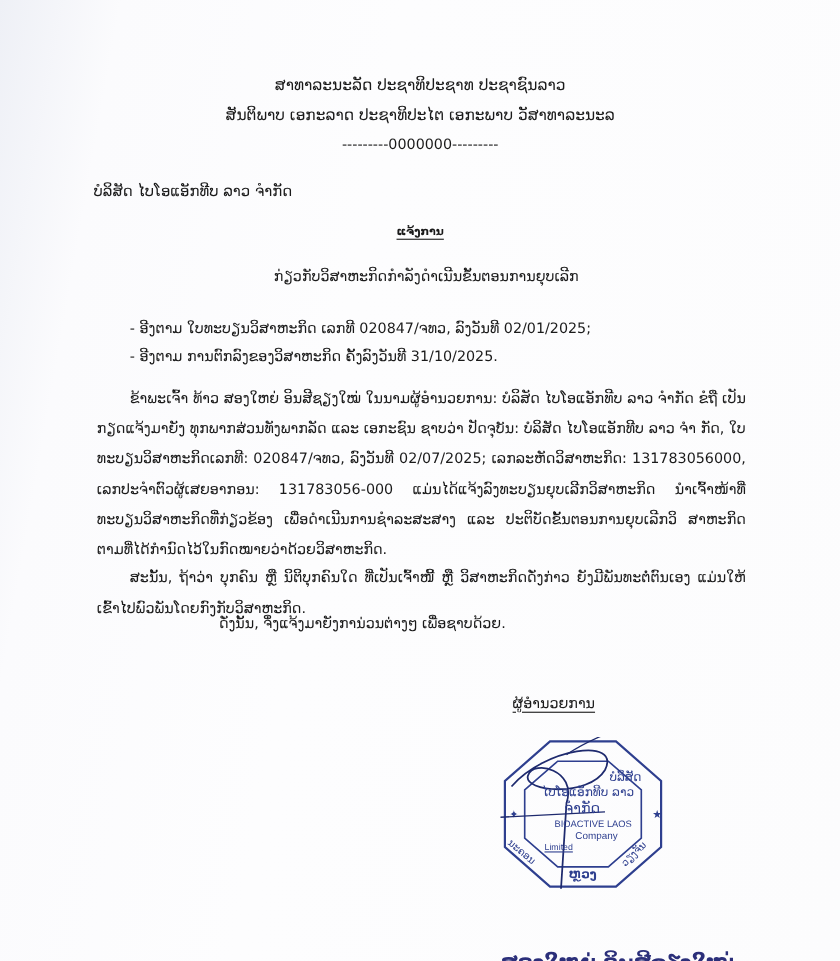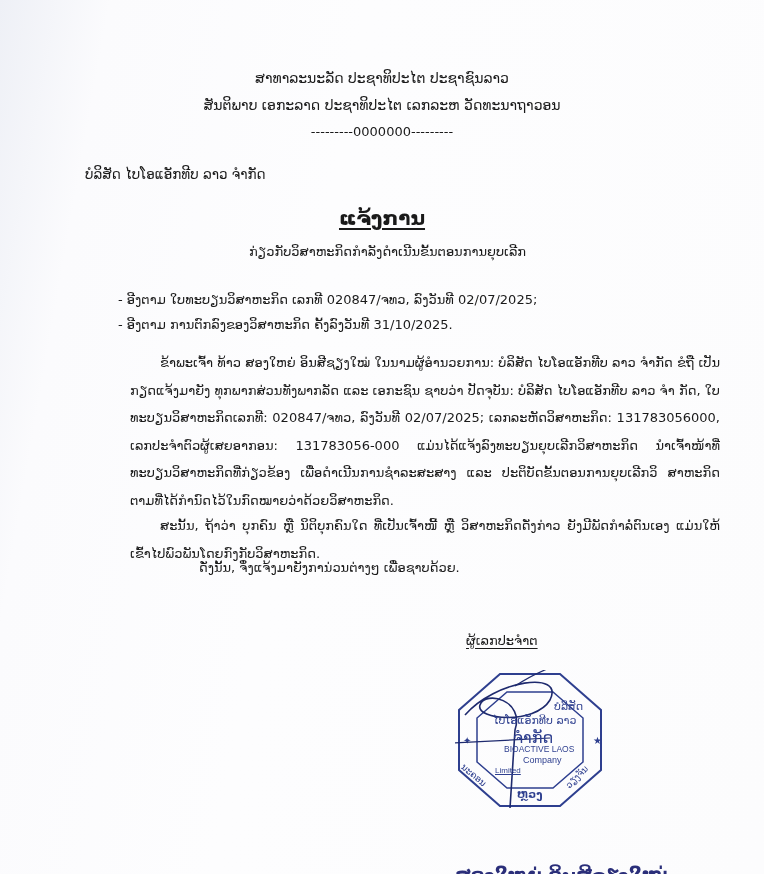--- a/index.html
+++ b/index.html
@@ -11,61 +11,61 @@
       position: relative;
     }
     .page { position: absolute; inset: 0; background: linear-gradient(100deg, #eef0f6 0%, #fbfbfd 12%, #fdfdfe 40%, #fcfcfd 100%); }
     .abs { position: absolute; white-space: nowrap; }
     .center { text-align: center; left: 0; right: 0; }
     .hdr { font-size: 14px; letter-spacing: 0; }
     .t14 { font-size: 13.5px; }
     .t13 { font-size: 13px; }
     .underline { text-decoration: underline; text-underline-offset: 3px; }
     .bold { font-weight: bold; }
-    .para { font-size: 13px; line-height: 27.5px; width: 590px; white-space: normal; text-align: justify; margin-left: 42px; }
+    .para { font-size: 13px; line-height: 27.5px; width: 590px; white-space: normal; text-align: justify; }
     .stamp { position: absolute; left: 455px; top: 670px; width: 150px; height: 140px; }
     .sig-name { color: #2b2f7a; font-size: 19px; font-weight: bold; margin-top: 47px; }
   </style>
 </head>
 <body>
 
 <div class="page">
 
-  <div class="abs center hdr" style="top:70px;">ສາທາລະນະລັດ ປະຊາທິປະໄຕ ປະຊາຊົນລາວ</div>
-  <div class="abs center hdr" style="top:97px;">ສັນຕິພາບ ເອກະລາດ ປະຊາທິປະໄຕ ເລກລະຫ ວັດທະນາຖາວອນ</div>
+  <div class="abs center hdr" style="top:70px;">ສາທາລະນະລັດ ປະຊາທິປະຊາທ ປະຊາຊົນລາວ</div>
+  <div class="abs center hdr" style="top:97px;">ສັນຕິພາບ ເອກະລາດ ປະຊາທິປະໄຕ ເອກະພາບ ວັສາທາລະນະລ</div>
   <div class="abs center t13" style="top:124px;">---------0000000---------</div>
 
   <div class="abs t14" style="left:85px; top:166px;">ບໍລິສັດ ໄບໂອແອັກທີບ ລາວ ຈຳກັດ</div>
 
-  <div class="abs center bold underline" style="top:206px; font-size:20px;">ແຈ້ງການ</div>
+  <div class="abs center bold underline" style="top:206px; font-size:10px;">ແຈ້ງການ</div>
   <div class="abs center t13" style="top:244px;margin-left:11px;">ກ່ຽວກັບວິສາຫະກິດກຳລັງດຳເນີນຂັ້ນຕອນການຍຸບເລີກ</div>
 
-  <div class="abs t13" style="left:118px; top:292px;">-  ອີງຕາມ ໃບທະບຽນວິສາຫະກິດ ເລກທີ 020847/ຈທວ, ລົງວັນທີ 02/07/2025;</div>
+  <div class="abs t13" style="left:118px; top:292px;">-  ອີງຕາມ ໃບທະບຽນວິສາຫະກິດ ເລກທີ 020847/ຈທວ, ລົງວັນທີ 02/01/2025;</div>
   <div class="abs t13" style="left:118px; top:317px;">-  ອີງຕາມ ການຕົກລົງຂອງວິສາຫະກິດ ຄັ້ງລົງວັນທີ 31/10/2025.</div>
 
   <div class="abs para" style="left:88px; top:349px; text-indent:30px;">ຂ້າພະເຈົ້າ ທ້າວ ສອງໃຫຍ່ ອິນສີຊຽງໃໝ່ ໃນນາມຜູ້ອຳນວຍການ: ບໍລິສັດ ໄບໂອແອັກທີບ ລາວ ຈຳກັດ ຂໍຖື ເປັນກຽດແຈ້ງມາຍັງ ທຸກພາກສ່ວນທັງພາກລັດ ແລະ ເອກະຊົນ ຊາບວ່າ ປັດຈຸບັນ: ບໍລິສັດ ໄບໂອແອັກທີບ ລາວ ຈຳ ກັດ, ໃບທະບຽນວິສາຫະກິດເລກທີ: 020847/ຈທວ, ລົງວັນທີ 02/07/2025; ເລກລະຫັດວິສາຫະກິດ: 131783056000, ເລກປະຈຳຕົວຜູ້ເສຍອາກອນ: 131783056-000 ແມ່ນໄດ້ແຈ້ງລົງທະບຽນຍຸບເລີກວິສາຫະກິດ ນຳເຈົ້າໜ້າທີ່ທະບຽນວິສາຫະກິດທີ່ກ່ຽວຂ້ອງ ເພື່ອດຳເນີນການຊຳລະສະສາງ ແລະ ປະຕິບັດຂັ້ນຕອນການຍຸບເລີກວິ ສາຫະກິດ ຕາມທີ່ໄດ້ກຳນົດໄວ້ໃນກົດໝາຍວ່າດ້ວຍວິສາຫະກິດ.</div>
-  <div class="abs para" style="left:88px; top:512px; text-indent:30px;">ສະນັ້ນ, ຖ້າວ່າ ບຸກຄົນ ຫຼື ນິຕິບຸກຄົນໃດ ທີ່ເປັນເຈົ້າໜີ້ ຫຼື ວິສາຫະກິດດັ່ງກ່າວ ຍັງມີພັດກຳລໍ່ຕົນເອງ ແມ່ນໃຫ້ ເຂົ້າໄປພົວພັນໂດຍກົງກັບວິສາຫະກິດ.</div>
+  <div class="abs para" style="left:88px; top:512px; text-indent:30px;">ສະນັ້ນ, ຖ້າວ່າ ບຸກຄົນ ຫຼື ນິຕິບຸກຄົນໃດ ທີ່ເປັນເຈົ້າໜີ້ ຫຼື ວິສາຫະກິດດັ່ງກ່າວ ຍັງມີພັນທະຕໍ່ຕົນເອງ ແມ່ນໃຫ້ ເຂົ້າໄປພົວພັນໂດຍກົງກັບວິສາຫະກິດ.</div>
   <div class="abs t13" style="left:199px; top:560px;">ດັ່ງນັ້ນ, ຈຶ່ງແຈ້ງມາຍັງການ່ວນຕ່າງໆ ເພື່ອຊາບດ້ວຍ.</div>
 
-  <div class="abs t13 underline" style="left:466px; top:633px;">ຜູ້ເລກປະຈຳຕ</div>
+  <div class="abs t13 underline" style="left:466px; top:633px;">ຜູ້ອຳນວຍການ</div>
 
   <div class="stamp">
     <svg width="150" height="140" viewBox="0 0 150 140">
       <polygon points="45,4 105,4 146,40 146,100 105,136 45,136 4,100 4,40" fill="none" stroke="#2e3f8f" stroke-width="2"></polygon>
       <polygon points="52,22 98,22 128,48 128,92 98,118 52,118 22,92 22,48" fill="none" stroke="#2e3f8f" stroke-width="1.5"></polygon>
       <text x="138" y="74" font-size="10" fill="#2e3f8f">★</text>
       <text x="8" y="74" font-size="10" fill="#2e3f8f">✦</text>
 
       <path d="M10,45 C40,10 110,0 95,30 C80,55 20,50 25,35 C30,20 70,30 60,60 L55,138" fill="none" stroke="#1e2a6e" stroke-width="1.6"></path>
       <path d="M-20,74 L95,68" fill="none" stroke="#1e2a6e" stroke-width="1.2"></path>
       <path d="M60,16 C90,-4 120,-10 140,-20" fill="none" stroke="#1e2a6e" stroke-width="1.2"></path>
     </svg>
     <div class="abs" style="left:58px; top:30px; font-size:11px; color:#2e3f8f;margin-left:41px;">ບໍລິສັດ</div>
     <div class="abs" style="left:38px; top:44px; font-size:11px; color:#2e3f8f;">ໄບໂອແອັກທີບ ລາວ</div>
-    <div class="abs" style="left:58px; top:58px; font-size:16px; color:#2e3f8f;">ຈຳກັດ</div>
+    <div class="abs" style="left:58px; top:58px; font-size:13px; color:#2e3f8f;">ຈຳກັດ</div>
     <div class="abs" style="left:38px; top:74px; font-size:8.5px; color:#2e3f8f; font-family:'Liberation Sans', sans-serif;margin-left:11px;">BIOACTIVE LAOS</div>
     <div class="abs" style="left:52px; top:85px; font-size:9px; color:#2e3f8f; font-family:'Liberation Sans', sans-serif;margin-left:16px;">Company</div>
     <div class="abs" style="left:40px; top:96px; font-size:8px; color:#2e3f8f; font-family:'Liberation Sans', sans-serif;text-decoration:underline;">Limited</div>
     <div class="abs" style="left:4px; top:100px; font-size:9px; color:#2e3f8f; transform:rotate(40deg);">ນະຄອນ</div>
     <div class="abs" style="left:62px; top:118px; font-size:11px; color:#2e3f8f; font-weight:bold;">ຫຼວງ</div>
     <div class="abs" style="left:108px; top:102px; font-size:9px; color:#2e3f8f; transform:rotate(-45deg);">ວຽງຈັນ</div>
   </div>
 
   <div class="abs sig-name" style="left:455px; top:818px;">ສອງໃຫຍ່ ອິນສີຊຽງໃໝ່</div>
 

